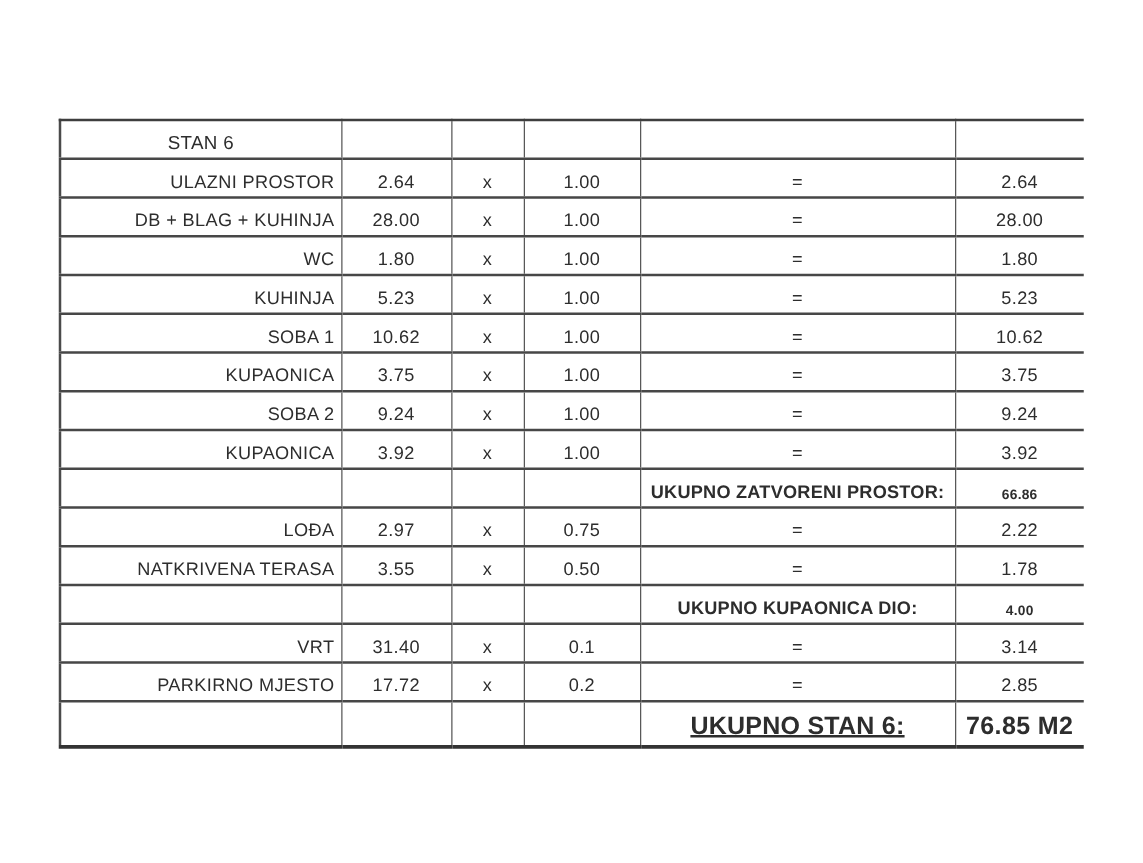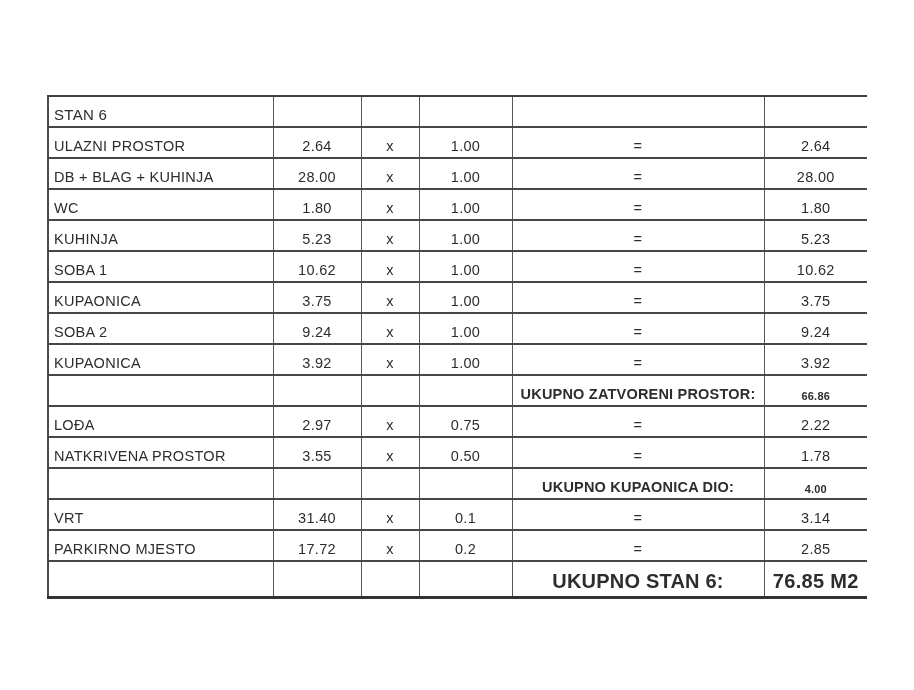--- a/index.html
+++ b/index.html
@@ -35,40 +35,41 @@
     height: 26px;
     font-size: 14.5px;
     letter-spacing: 0.3px;
     white-space: nowrap;
     overflow: visible;
   }
   table.calc td:last-child {
     border-right: none;
   }
   
-  td.col0 { text-align: left; padding-left: 11px; }
+  td.col0 { text-align: right; padding-left: 11px; }
   td.col1, td.col2, td.col3, td.col4, td.col5 { text-align: center; }
   td.col1, td.col3, td.col5 { font-size: 15px; }
   td.col2 { font-size: 14px; }
   
-  tr.row-header td.col0 { text-align: left; padding-left: 5px; font-size: 15px; }
+  tr.row-header td.col0 { text-align: center; padding-left: 5px; font-size: 15px; }
   
   tr.row-subtotal td.col4,
   tr.row-subtotal td.col5 {
     font-weight: bold;
     font-size: 14.5px;
     letter-spacing: 0.2px;
   }
   tr.row-subtotal td.col5 { font-size: 11px; }
   
   tr.row-grand td { height: 31px; border-bottom: 3px solid #333333; }
   tr.row-grand td.col4 {
     font-weight: bold;
     font-size: 20px;
     letter-spacing: 0.2px;
+    text-decoration: underline;
   }
   tr.row-grand td.col5 {
     font-weight: bold;
     font-size: 20px;
     padding-right: 2px;
     padding-left: 2px;
     margin-left: 24px;
   }
 </style>
 </head>
@@ -167,21 +168,21 @@
         </tr>
         <tr class="row-item">
           <td class="col0">LOĐA</td>
           <td class="col1">2.97</td>
           <td class="col2">x</td>
           <td class="col3">0.75</td>
           <td class="col4">=</td>
           <td class="col5">2.22</td>
         </tr>
         <tr class="row-item">
-          <td class="col0">NATKRIVENA PROSTOR</td>
+          <td class="col0">NATKRIVENA TERASA</td>
           <td class="col1">3.55</td>
           <td class="col2">x</td>
           <td class="col3">0.50</td>
           <td class="col4">=</td>
           <td class="col5">1.78</td>
         </tr>
         <tr class="row-subtotal">
           <td class="col0"></td>
           <td class="col1"></td>
           <td class="col2"></td>

